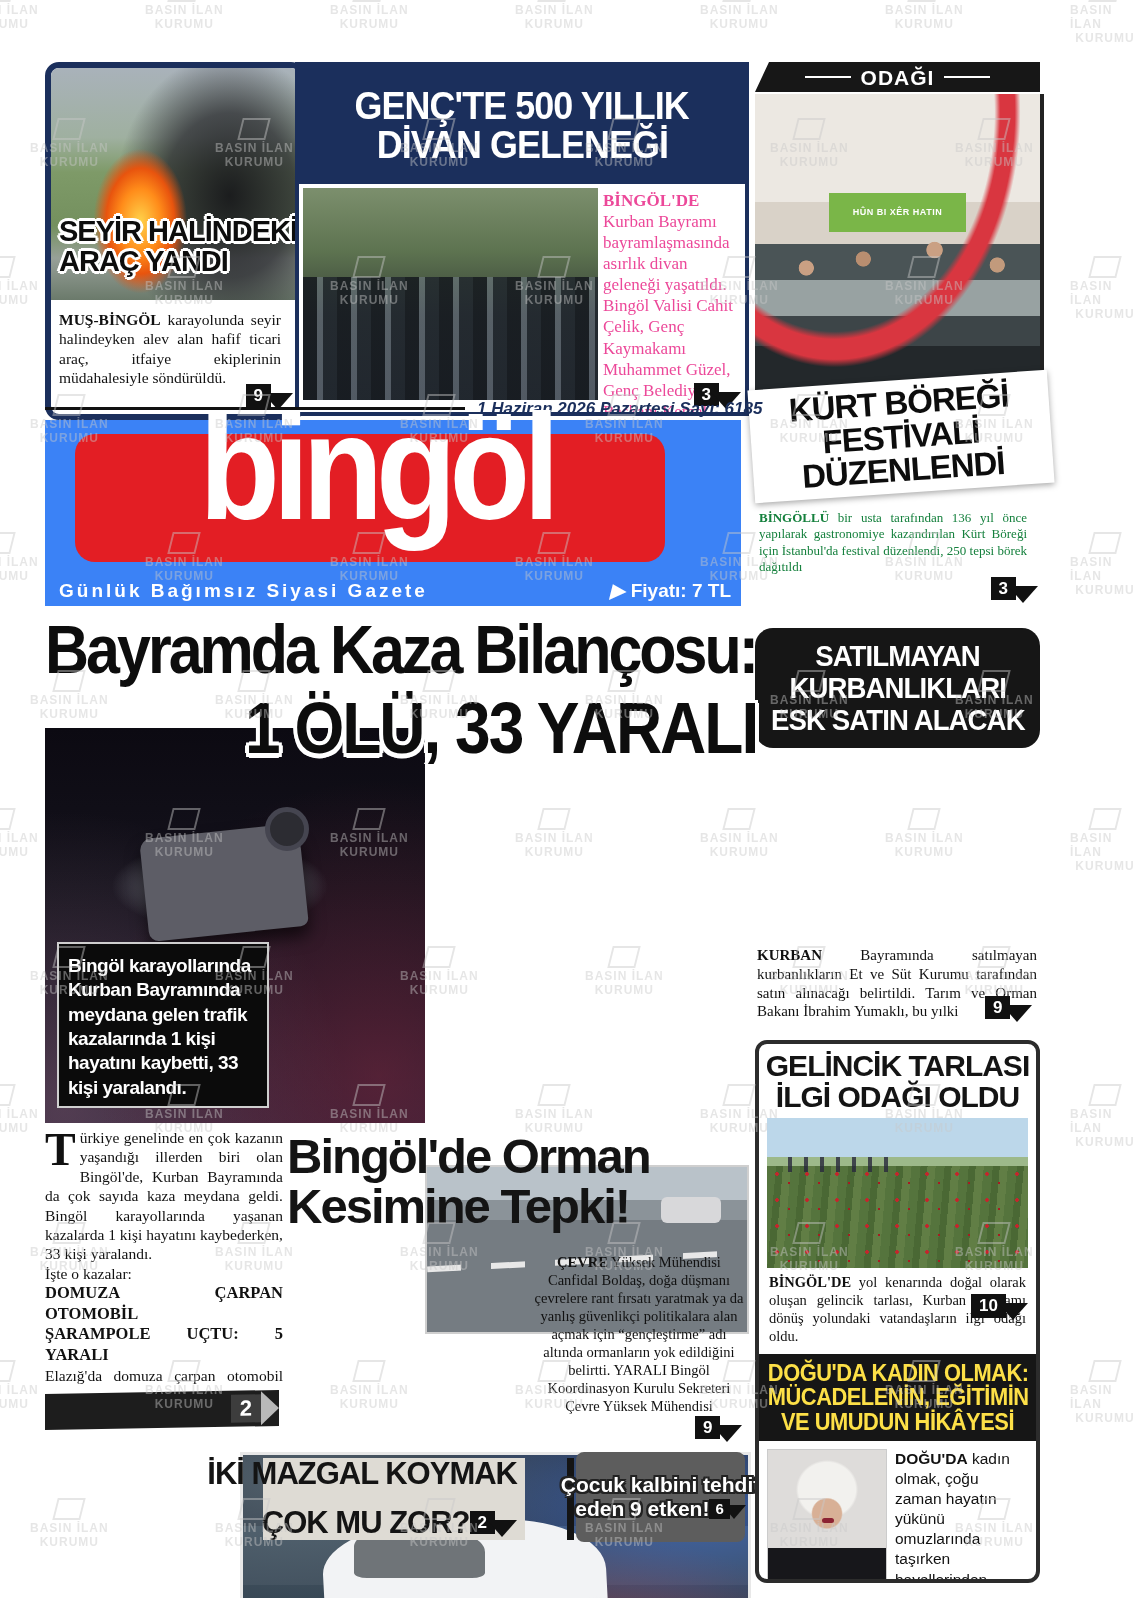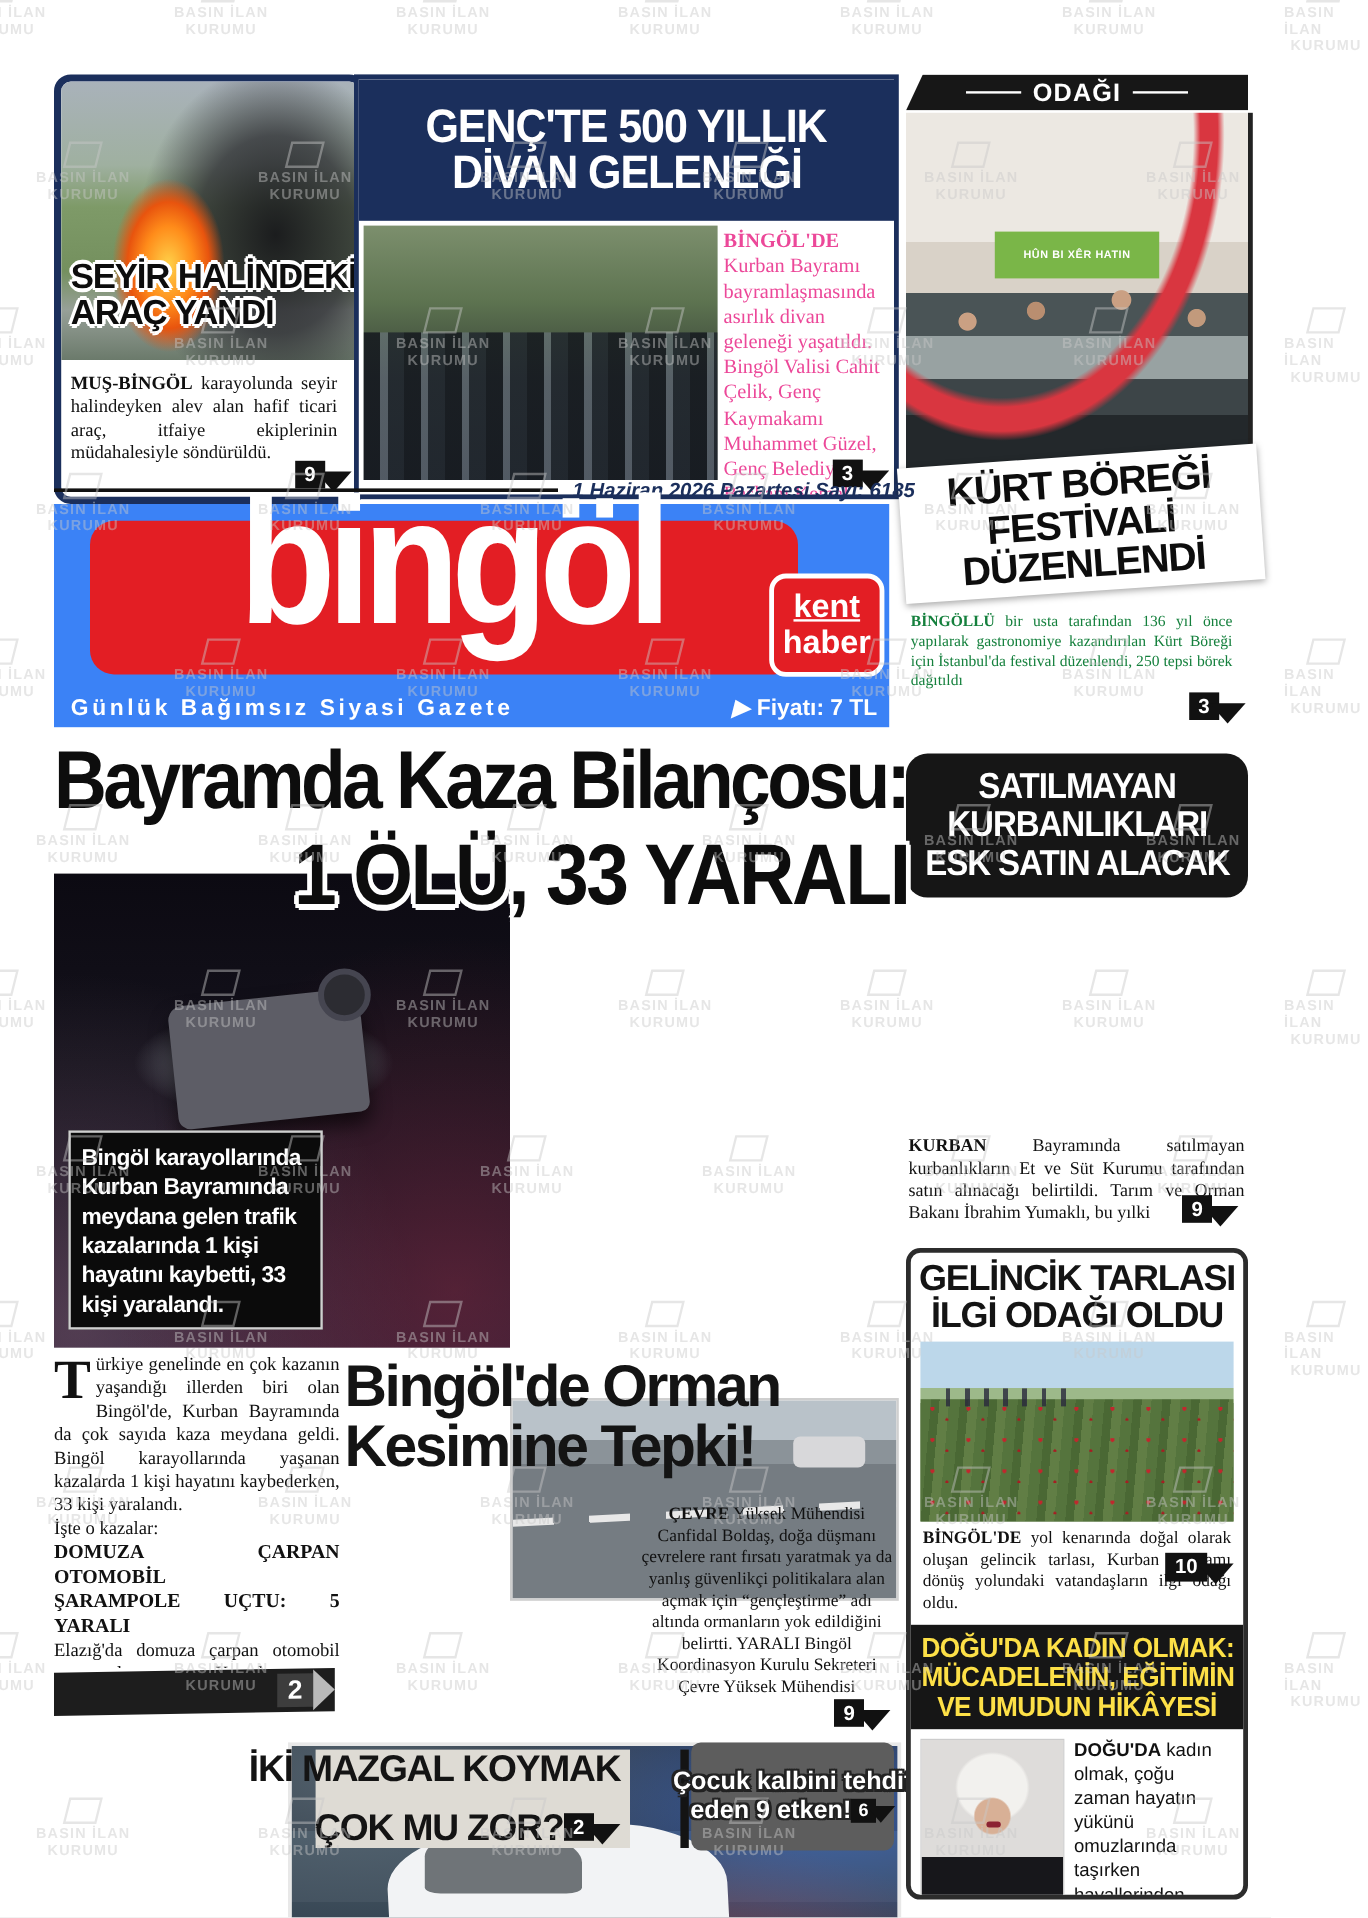--- a/index.html
+++ b/index.html
@@ -241,24 +241,20 @@
 
   <div id="masthead" class="abs">
     <div class="date-row">
       <i class="dline"></i>
       <i class="ddot"></i>
       <span class="date-text">1 Haziran 2026 Pazartesi Sayı: 6185</span>
     </div>
     <div class="mast-black">
       <div class="mast-red"></div>
       <div class="mast-logo">bingöl</div>
-      <div class="mast-badge">
-        <span class="u">kent</span>
-        <span>haber</span>
-      </div>
       <div class="mast-bottom">
         <span class="mast-tagline">Günlük Bağımsız Siyasi Gazete</span>
         <span class="mast-price"><i class="play">▶</i><span>Fiyatı: 7 TL</span></span>
       </div>
     </div>
   </div>
 
   <div class="abs h-main1 cond">Bayramda Kaza Bilançosu:</div>
   <div class="abs h-main2 cond">1 ÖLÜ, 33 YARALI</div>
 

